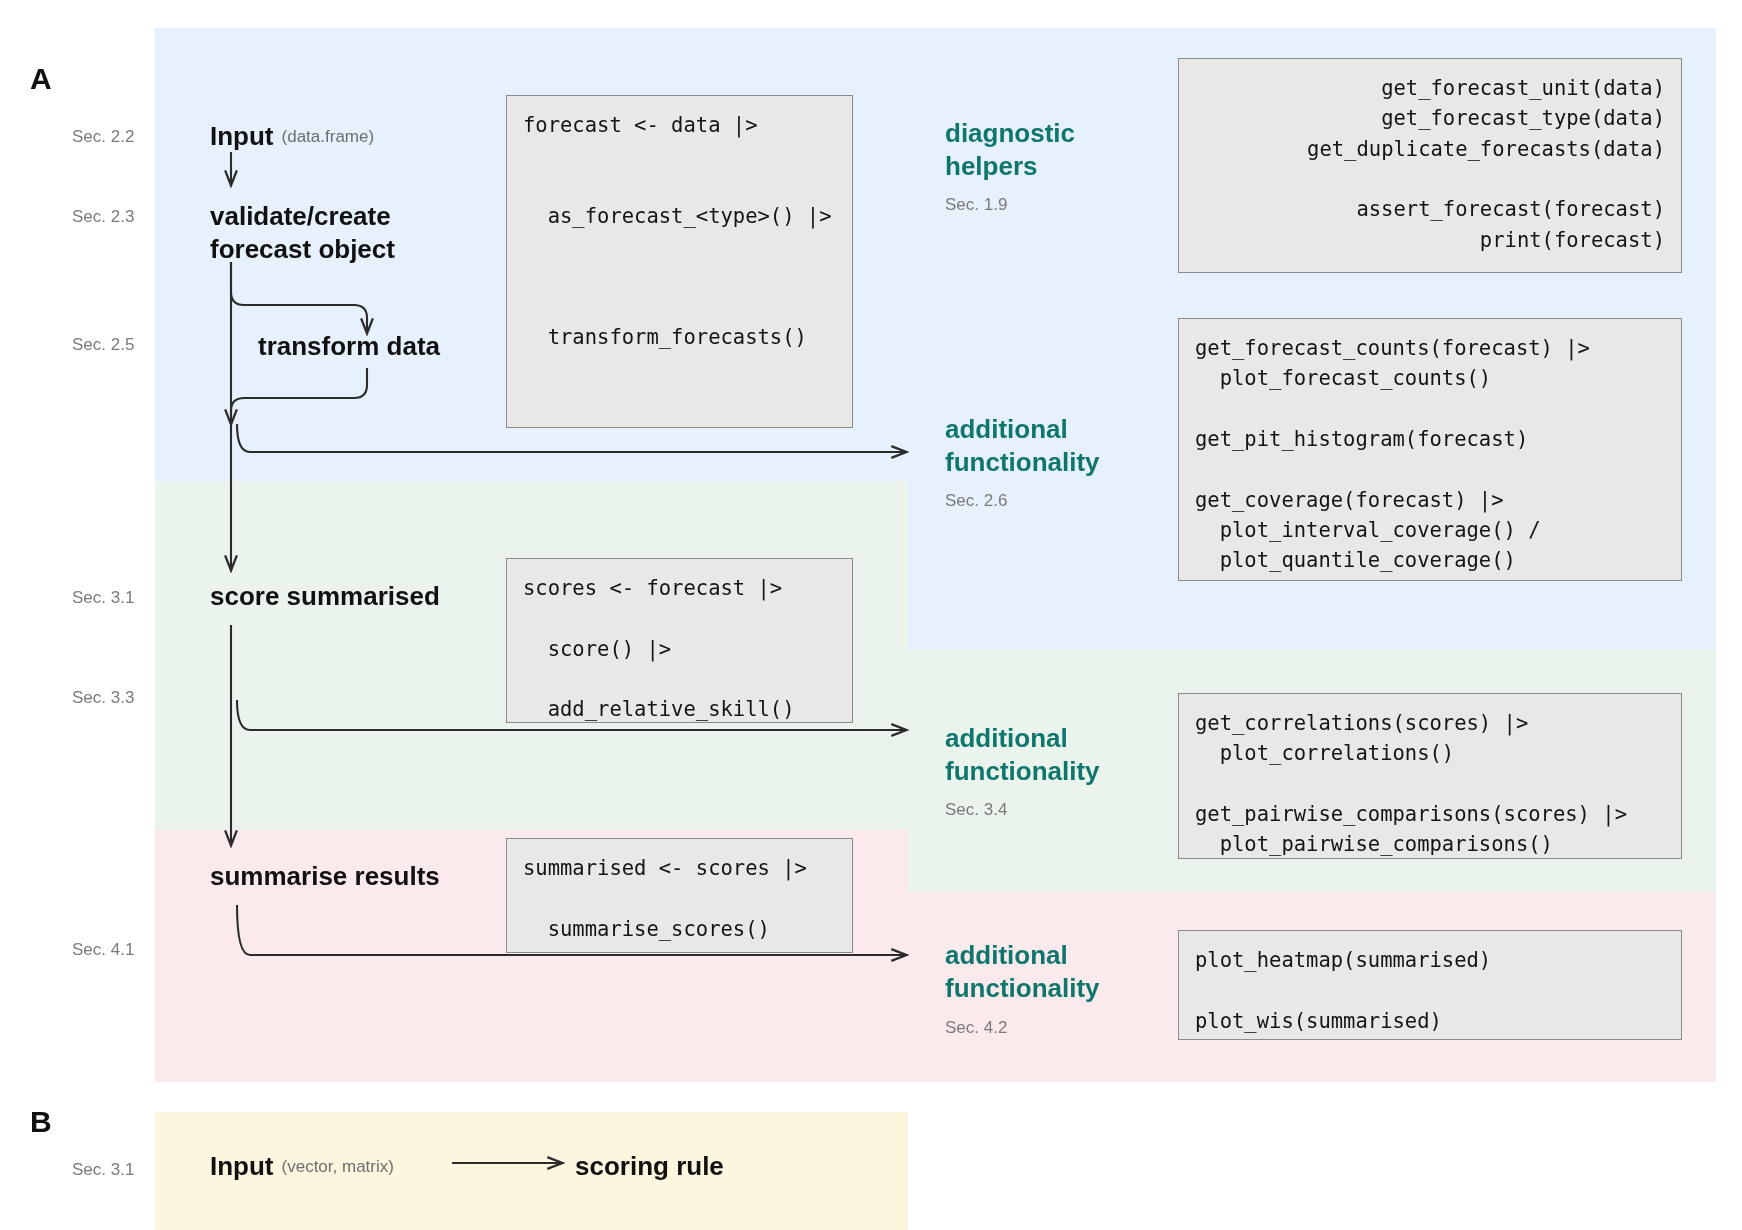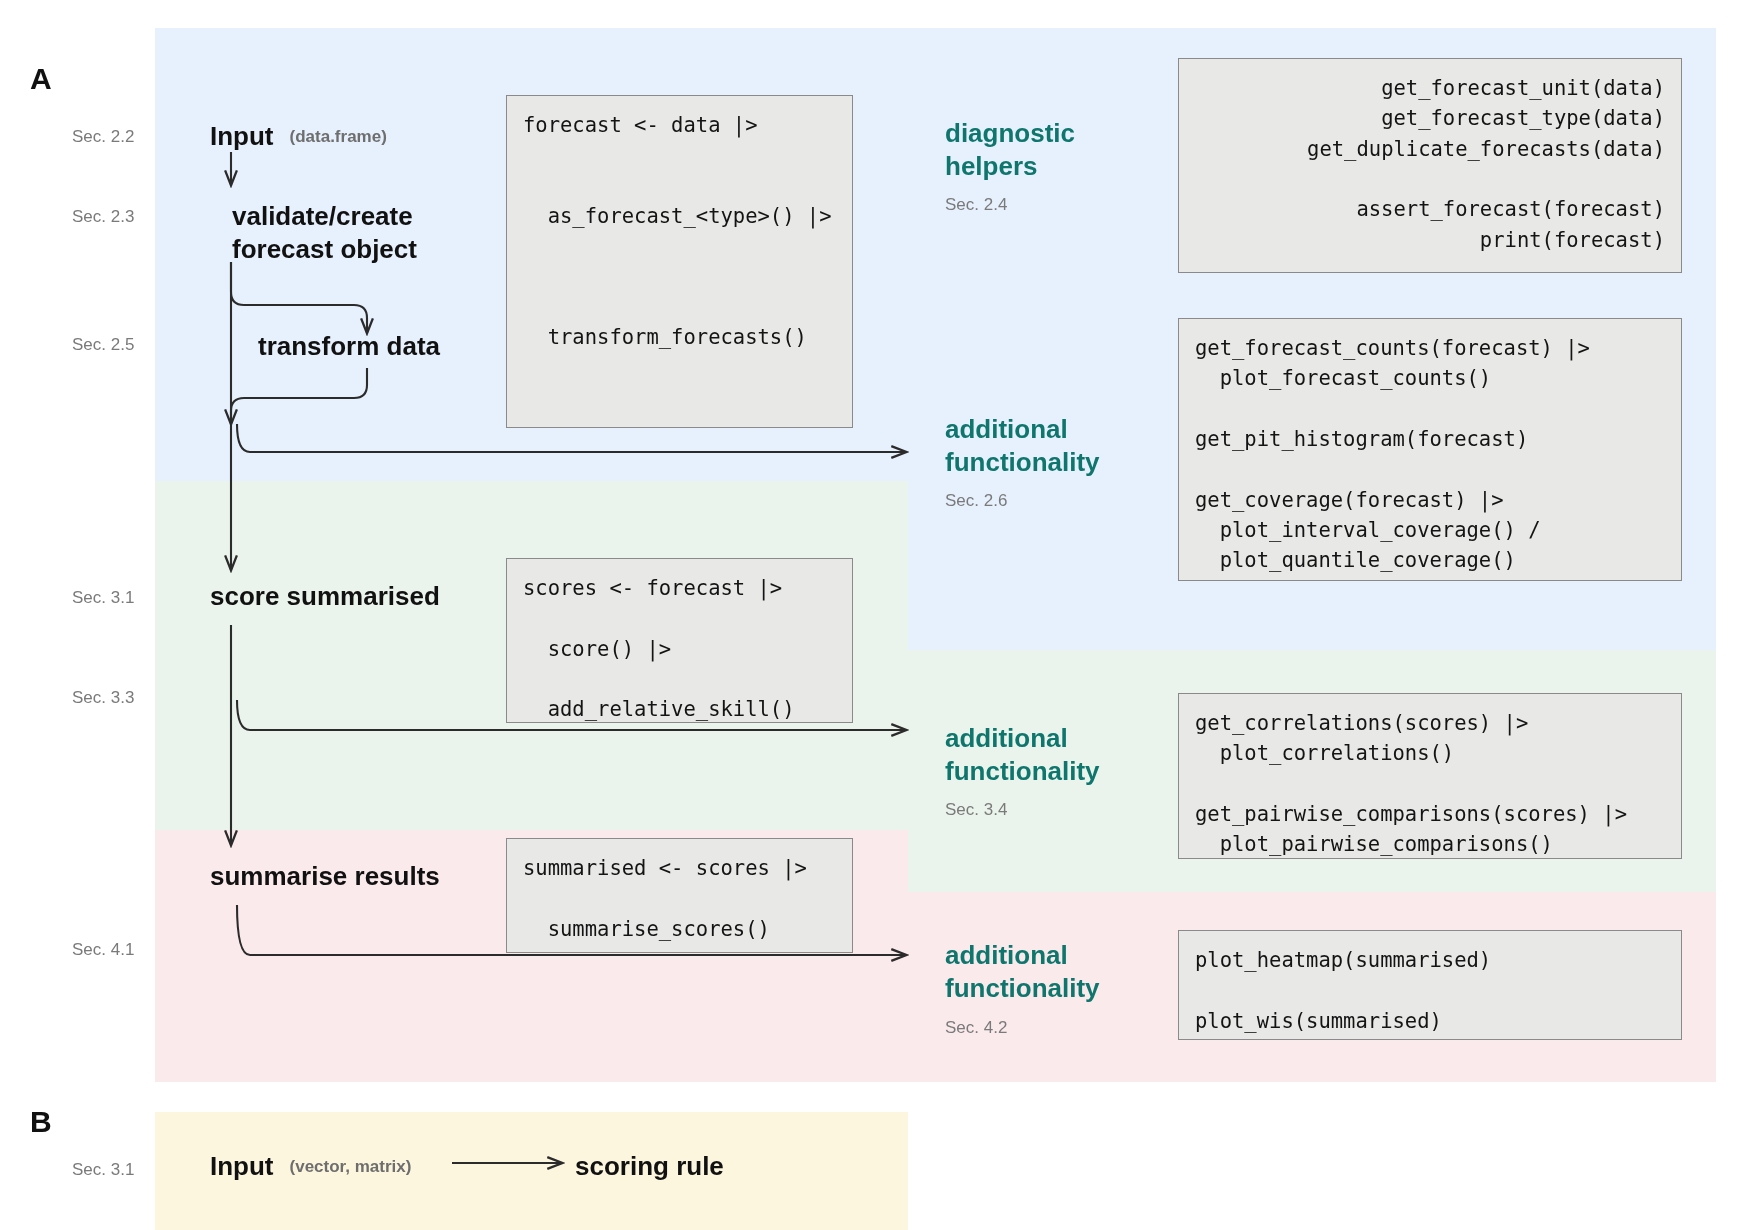--- a/index.html
+++ b/index.html
@@ -48,23 +48,23 @@
   .node-label {
     position: absolute;
     font-size: 26px;
     font-weight: 700;
     color: #111;
     line-height: 1.25;
     white-space: pre-line;
   }
   .node-sub {
     font-size: 17px;
-    font-weight: 700;
+    font-weight: 400;
     color: #6e6e6e;
-    margin-left: 16px;
+    margin-left: 8px;
     white-space: nowrap;
   }
   .node-inline { display: flex; align-items: center; }
 
   
   .rh-title {
     position: absolute;
     font-size: 26px;
     font-weight: 700;
     color: #0f766e;
@@ -115,21 +115,21 @@
   <div class="sec-label" style="left:72px; top:588px;">Sec. 3.1</div>
   <div class="sec-label" style="left:72px; top:688px;">Sec. 3.3</div>
   <div class="sec-label" style="left:72px; top:940px;">Sec. 4.1</div>
   <div class="sec-label" style="left:72px; top:1160px;">Sec. 3.1</div>
 
   <div class="node-label node-inline" style="left:210px; top:120px;">
     <span>Input</span>
     <span class="node-sub">(data.frame)</span>
   </div>
 
-  <div class="node-label" style="left:210px; top:200px;margin-left:22px;">validate/create
+  <div class="node-label" style="left:210px; top:200px;">validate/create
 forecast object</div>
 
   <div class="node-label" style="left:258px; top:330px;">transform data</div>
 
   <div class="node-label" style="left:210px; top:580px;">score summarised</div>
 
   <div class="node-label" style="left:210px; top:860px;">summarise results</div>
 
   <div class="code-box" style="left:506px; top:95px; width:347px; height:333px;">forecast &lt;- data |&gt;
 
@@ -145,21 +145,21 @@
   score() |&gt;
 
   add_relative_skill()</div>
 
   <div class="code-box" style="left:506px; top:838px; width:347px; height:115px;">summarised &lt;- scores |&gt;
 
   summarise_scores()</div>
 
   <div class="rh-title" style="left:945px; top:117px;">diagnostic
 helpers</div>
-  <div class="sec-label" style="left:945px; top:195px;">Sec. 2.4</div>
+  <div class="sec-label" style="left:945px; top:195px;">Sec. 1.9</div>
 
   <div class="rh-title" style="left:945px; top:413px;">additional
 functionality</div>
   <div class="sec-label" style="left:945px; top:491px;">Sec. 2.6</div>
 
   <div class="rh-title" style="left:945px; top:722px;">additional
 functionality</div>
   <div class="sec-label" style="left:945px; top:800px;">Sec. 3.4</div>
 
   <div class="rh-title" style="left:945px; top:939px;">additional

